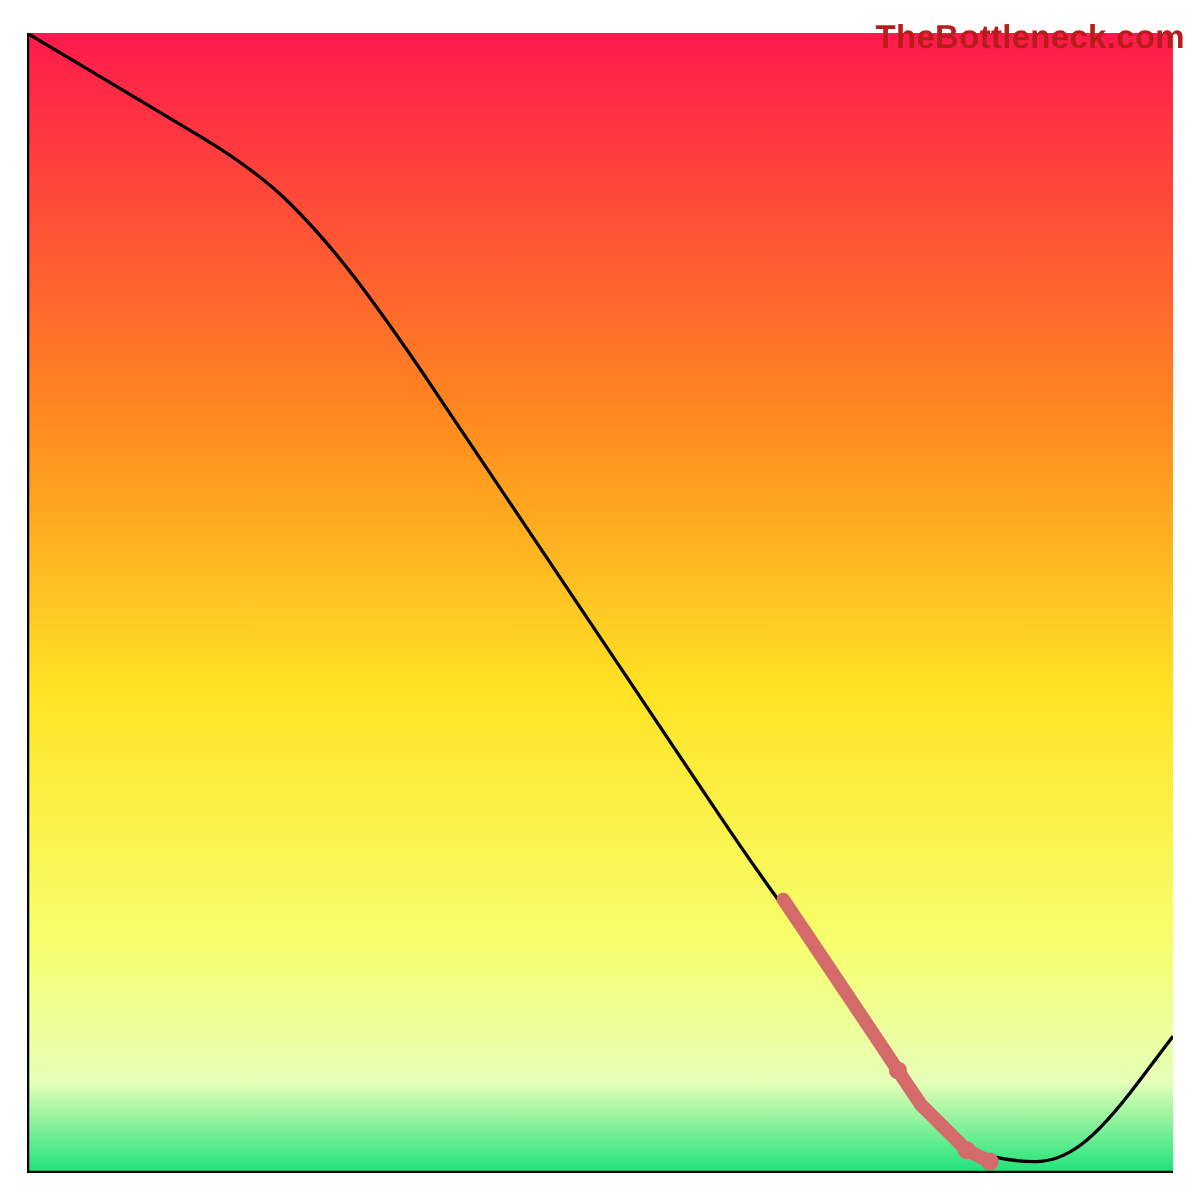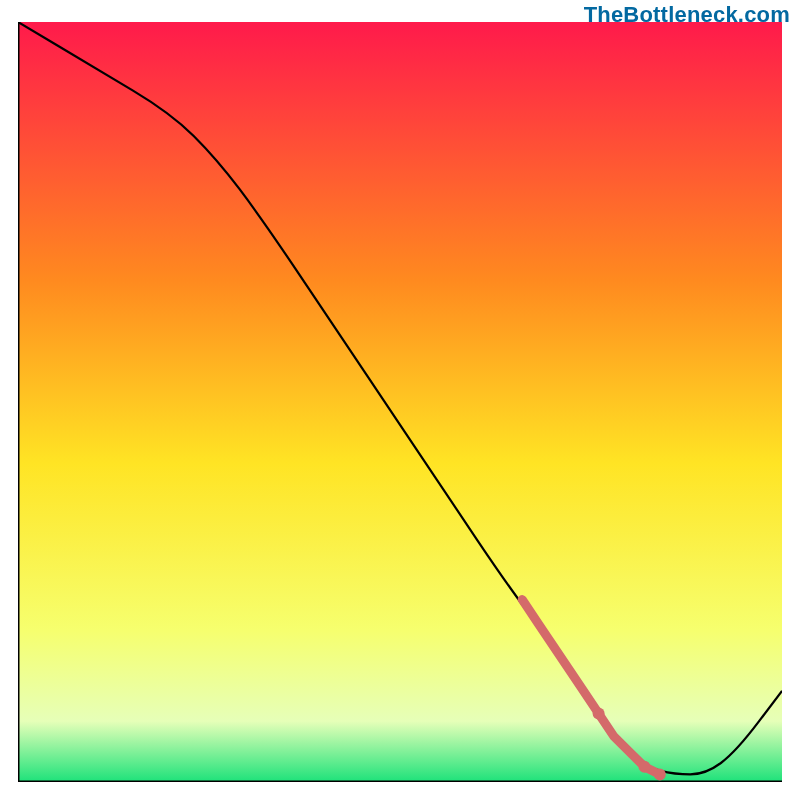--- a/index.html
+++ b/index.html
@@ -10,26 +10,26 @@
     background: #ffffff;
     overflow: hidden;
   }
   .root {
     position: relative;
     width: 800px;
     height: 800px;
   }
   .watermark {
     position: absolute;
-    top: 2px;
+    top: 12px;
     right: 10px;
     font-family: Arial, Helvetica, sans-serif;
     font-size: 22px;
     font-weight: bold;
-    color: #0369a1;
+    color: #b91c1c;
     letter-spacing: 0.2px;
     z-index: 50;
     text-align: center;
   }
   svg.chart {
     position: absolute;
     left: 18px;
     top: 22px;
     width: 764px;
     height: 760px;

